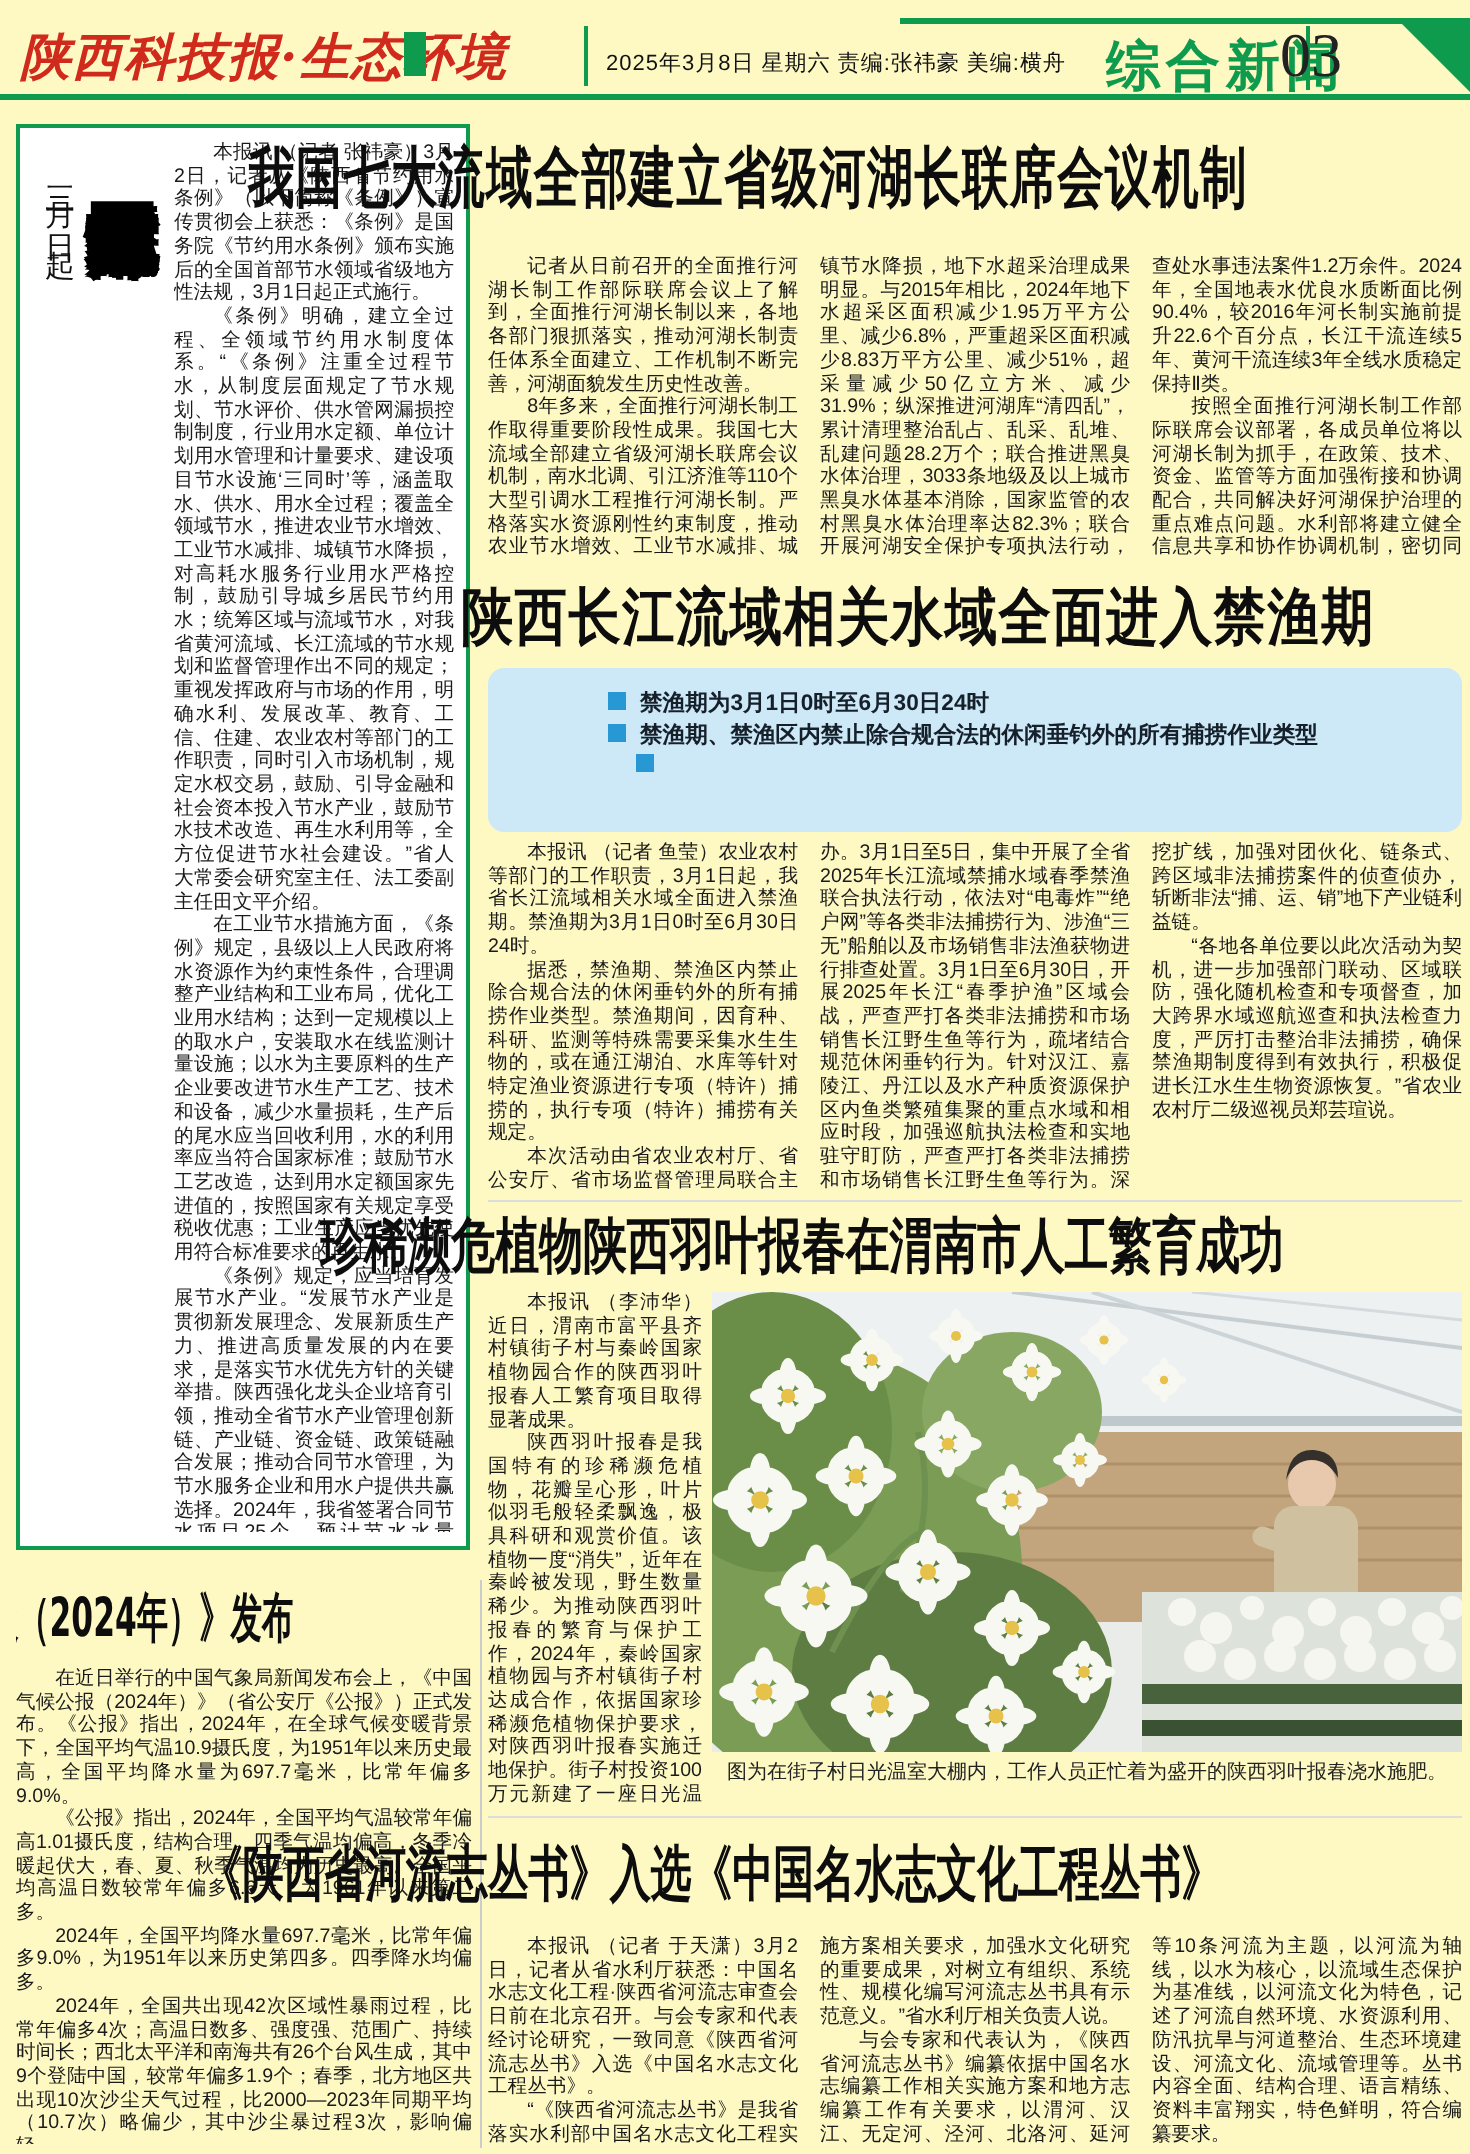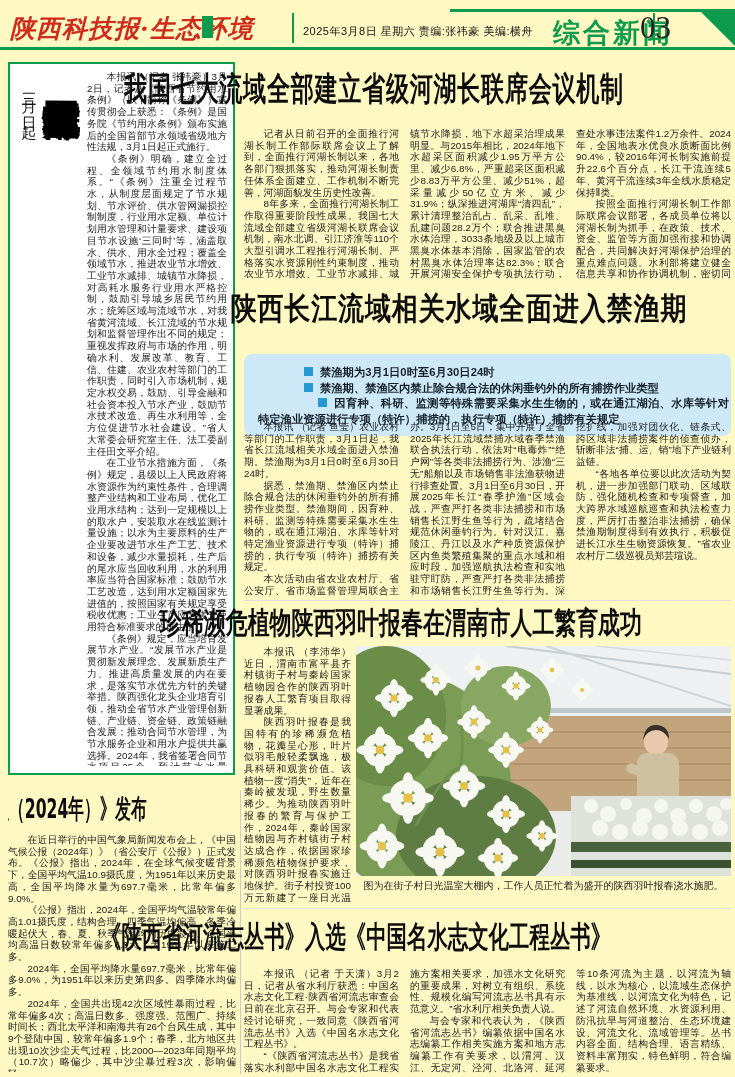--- a/index.html
+++ b/index.html
@@ -38,21 +38,21 @@
   .h-climate{font-size:27px;transform:scaleX(.58);}
   .climate-body{margin-top:4px;height:238px;overflow:hidden;}
   
   .v-rule{position:absolute;left:240px;top:790px;width:1px;height:284px;background:#cccccc;}
   .rc-head{position:absolute;left:244px;top:58px;width:487px;height:62px;}
   .h-rc{font-size:33px;transform:scaleX(.70);letter-spacing:1px;}
   .rc-body{position:absolute;left:244px;top:128px;width:487px;height:157px;}
   .fb-head{position:absolute;left:244px;top:288px;width:487px;height:42px;}
   .h-fb{font-size:31px;transform:scaleX(.84);letter-spacing:1px;}
   .fb-box{position:absolute;left:244px;top:334px;width:487px;height:82px;background:var(--blue_bg);
-    border-radius:8px;box-sizing:border-box;padding:11px 2px 0 14px;margin-top:20px;}
+    border-radius:8px;box-sizing:border-box;padding:11px 2px 0 14px;}
   .hl-line{font-size:11.3px;line-height:15.5px;font-weight:bold;color:#15202b;text-align:justify;}
   .hl-line .lead-in{display:inline-block;width:46px;}
   .hl-line .lead-in.wrap0{width:60px;}
   .sq{display:inline-block;width:9px;height:9px;background:var(--bullet_blue);margin-right:7px;}
   .fb-body{position:absolute;left:244px;top:421px;width:487px;height:177px;}
   .sep1{position:absolute;left:244px;top:600px;width:487px;height:1px;background:#ddd;}
   .pr-head{position:absolute;left:244px;top:603px;width:487px;height:40px;}
   .h-pr{font-size:30px;transform:scaleX(.73);}
   .pr-text{position:absolute;left:244px;top:646px;width:107px;height:256px;overflow:hidden;}
   .pr-photo{position:absolute;left:356px;top:646px;width:375px;height:230px;overflow:hidden;background:#e9ece9;}
@@ -114,21 +114,21 @@
     <p>按照全面推行河湖长制工作部际联席会议部署，各成员单位将以河湖长制为抓手，在政策、技术、资金、监管等方面加强衔接和协调配合，共同解决好河湖保护治理的重点难点问题。水利部将建立健全信息共享和协作协调机制，密切同各成员单位的沟通联系，全面准确掌握工作动态，及时通报有关情况，加大对重大问题的协调解决力度，凝聚更大合力。</p>
 
   </div>
 
   <div class="fb-head headline">
     <span class="squeeze h-fb">陕西长江流域相关水域全面进入禁渔期</span>
   </div>
   <div class="fb-box">
     <div class="hl-line"><span class="lead-in"></span><span class="sq"></span><span>禁渔期为3月1日0时至6月30日24时</span></div>
     <div class="hl-line"><span class="lead-in"></span><span class="sq"></span><span>禁渔期、禁渔区内禁止除合规合法的休闲垂钓外的所有捕捞作业类型</span></div>
-    <div class="hl-line"><span class="lead-in wrap0"></span><span class="sq"></span><span>因育种、科研、监测等特殊需要采集水生生物的，或在通江湖泊、水库等针对特定渔业资源进行专项（特许）捕捞的，执行专项（特许）捕捞有关规定</span></div>
+    <div class="hl-line"><span class="lead-in wrap0"></span><span class="sq"></span></div>
   </div>
   <div class="fb-body body-text cols3">
     <p>本报讯 （记者 鱼莹）农业农村等部门的工作职责，3月1日起，我省长江流域相关水域全面进入禁渔期。禁渔期为3月1日0时至6月30日24时。</p>
     <p>据悉，禁渔期、禁渔区内禁止除合规合法的休闲垂钓外的所有捕捞作业类型。禁渔期间，因育种、科研、监测等特殊需要采集水生生物的，或在通江湖泊、水库等针对特定渔业资源进行专项（特许）捕捞的，执行专项（特许）捕捞有关规定。</p>
     <p>本次活动由省农业农村厅、省公安厅、省市场监督管理局联合主办。3月1日至5日，集中开展了全省2025年长江流域禁捕水域春季禁渔联合执法行动，依法对“电毒炸”“绝户网”等各类非法捕捞行为、涉渔“三无”船舶以及市场销售非法渔获物进行排查处置。3月1日至6月30日，开展2025年长江“春季护渔”区域会战，严查严打各类非法捕捞和市场销售长江野生鱼等行为，疏堵结合规范休闲垂钓行为。针对汉江、嘉陵江、丹江以及水产种质资源保护区内鱼类繁殖集聚的重点水域和相应时段，加强巡航执法检查和实地驻守盯防，严查严打各类非法捕捞和市场销售长江野生鱼等行为。深挖扩线，加强对团伙化、链条式、跨区域非法捕捞案件的侦查侦办，斩断非法“捕、运、销”地下产业链利益链。</p>
     <p>“各地各单位要以此次活动为契机，进一步加强部门联动、区域联防，强化随机检查和专项督查，加大跨界水域巡航巡查和执法检查力度，严厉打击整治非法捕捞，确保禁渔期制度得到有效执行，积极促进长江水生生物资源恢复。”省农业农村厅二级巡视员郑芸瑄说。</p>
   </div>
 
   <div class="sep1"></div>
 

